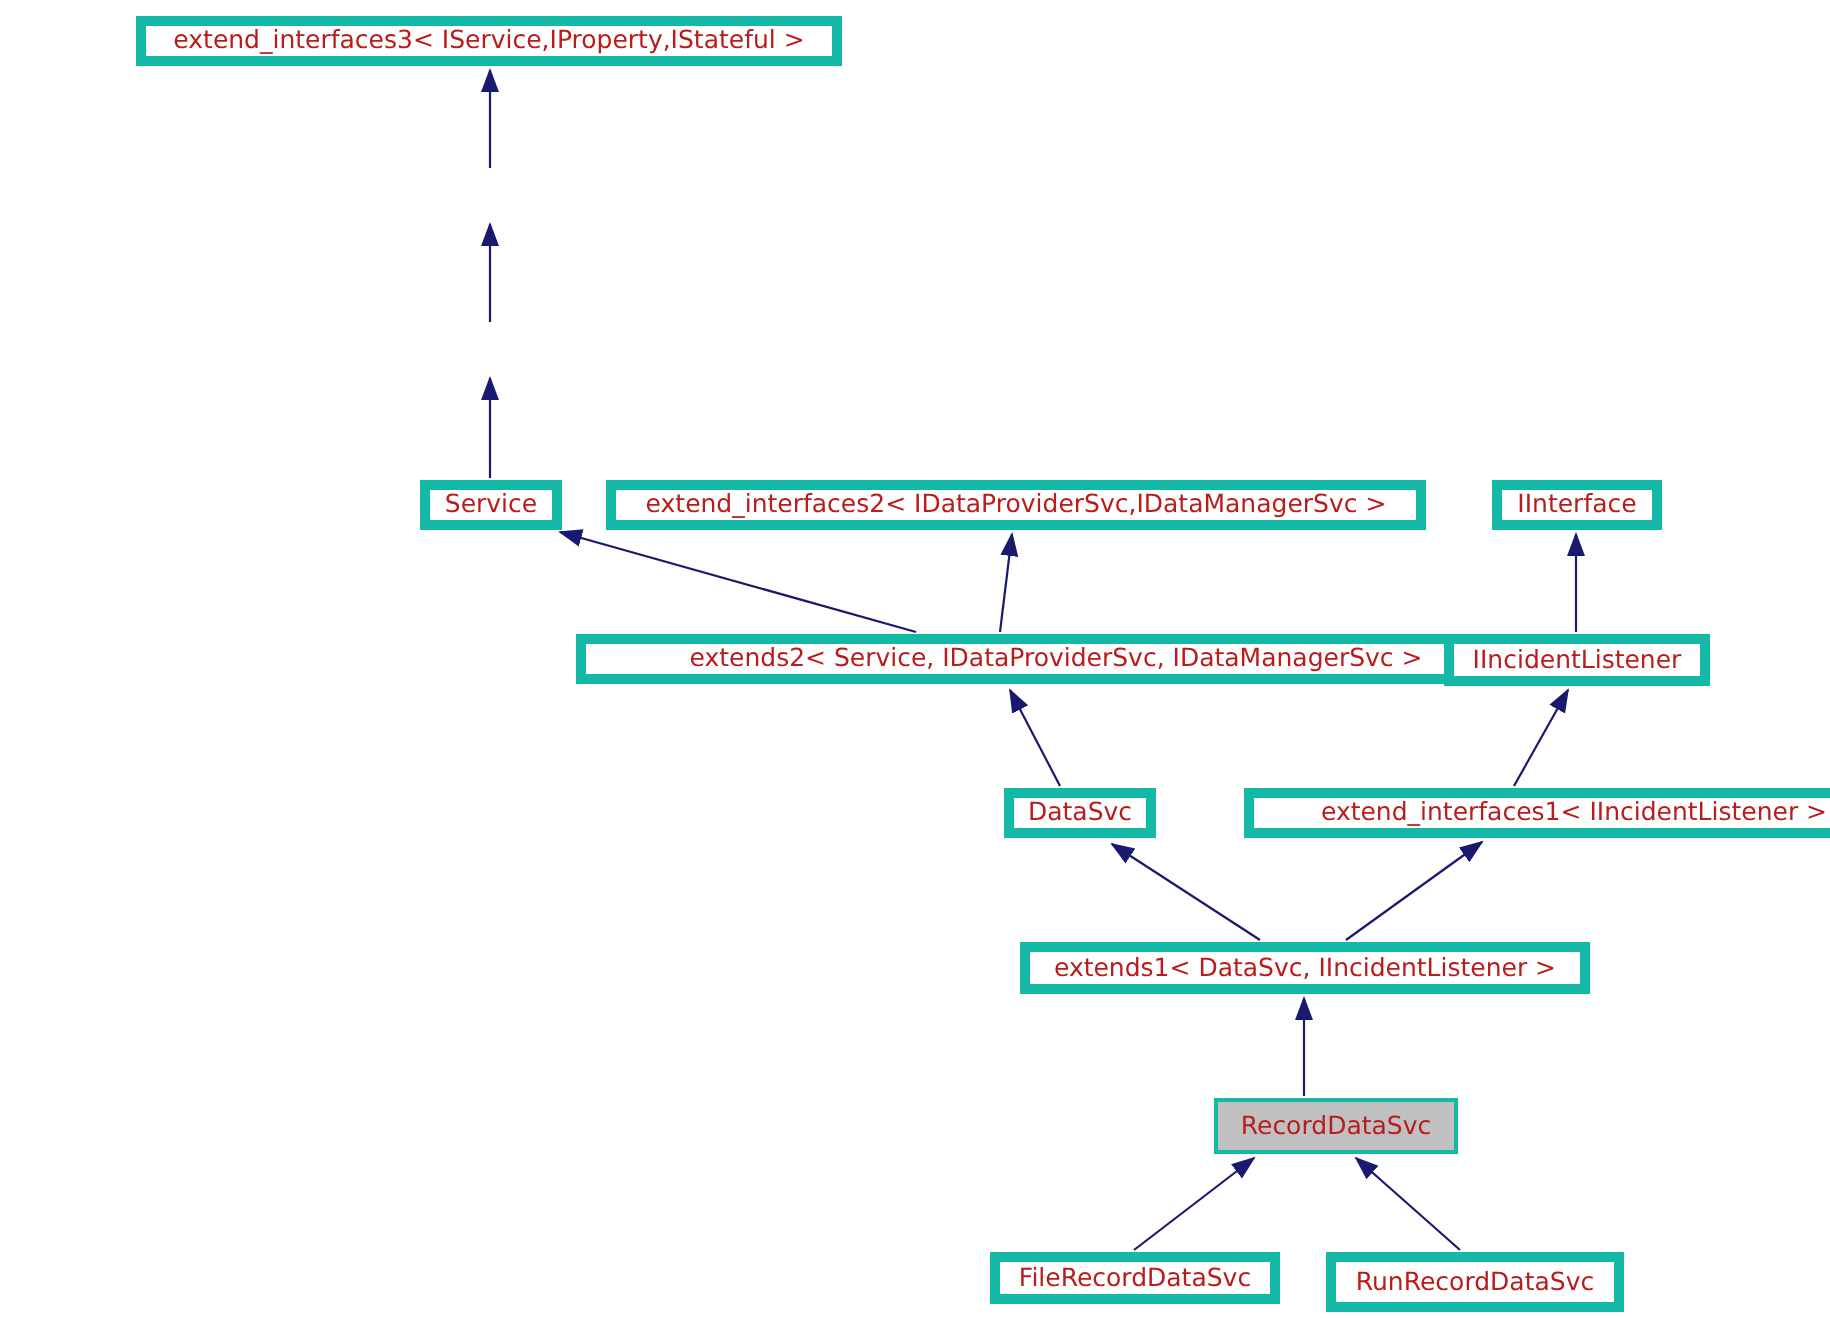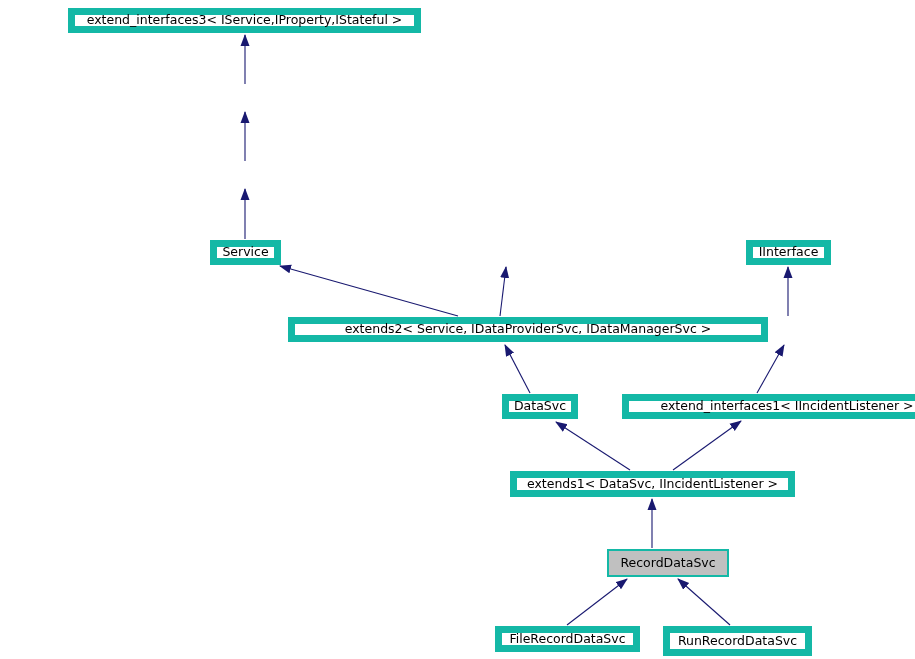--- a/index.html
+++ b/index.html
@@ -17,23 +17,23 @@
   }
   #edges {
     position: absolute;
     left: 0;
     top: 0;
     pointer-events: none;
   }
   .node {
     position: absolute;
     box-sizing: border-box;
-    border: 7px solid #14b8a6;
+    border: 5px solid #14b8a6;
     background: #ffffff;
-    color: #000000;
+    color: #b91c1c;
     font-size: 12.5px;
     line-height: 1;
     display: flex;
     align-items: center;
     justify-content: center;
     white-space: nowrap;
     cursor: pointer;
   }
   .node.selected {
     background: #c0c0c0;
@@ -68,22 +68,24 @@
     <line class="edge" x1="757" y1="393" x2="784" y2="345" marker-end="url(#arrow)"></line>
     <line class="edge" x1="630" y1="470" x2="556" y2="422" marker-end="url(#arrow)"></line>
     <line class="edge" x1="673" y1="470" x2="741" y2="421" marker-end="url(#arrow)"></line>
     <line class="edge" x1="652" y1="548" x2="652" y2="499" marker-end="url(#arrow)"></line>
     <line class="edge" x1="567" y1="625" x2="627" y2="579" marker-end="url(#arrow)"></line>
     <line class="edge" x1="730" y1="625" x2="678" y2="579" marker-end="url(#arrow)"></line>
   </svg>
 
   <div class="node" style="left:68px;  top:8px;   width:353px; height:25px">extend_interfaces3&lt; IService,IProperty,IStateful &gt;</div>
   <div class="node" style="left:210px; top:240px; width:71px;  height:25px">Service</div>
+  <div class="node" style="left:303px; top:240px; width:410px; height:25px">extend_interfaces2&lt; IDataProviderSvc,IDataManagerSvc &gt;</div>
   <div class="node" style="left:746px; top:240px; width:85px;  height:25px">IInterface</div>
   <div class="node" style="left:288px; top:317px; width:480px; height:25px">extends2&lt; Service, IDataProviderSvc, IDataManagerSvc &gt;</div>
+  <div class="node" style="left:722px; top:317px; width:133px; height:26px">IIncidentListener</div>
   <div class="node" style="left:502px; top:394px; width:76px;  height:25px">DataSvc</div>
   <div class="node" style="left:622px; top:394px; width:330px; height:25px">extend_interfaces1&lt; IIncidentListener &gt;</div>
   <div class="node" style="left:510px; top:471px; width:285px; height:26px">extends1&lt; DataSvc, IIncidentListener &gt;</div>
   <div class="node selected" style="left:591px; top:549px; width:122px; height:28px">RecordDataSvc</div>
   <div class="node" style="left:495px; top:626px; width:145px; height:26px">FileRecordDataSvc</div>
   <div class="node" style="left:663px; top:626px; width:149px; height:30px">RunRecordDataSvc</div>
 
 </div>
 
 </body></html>

